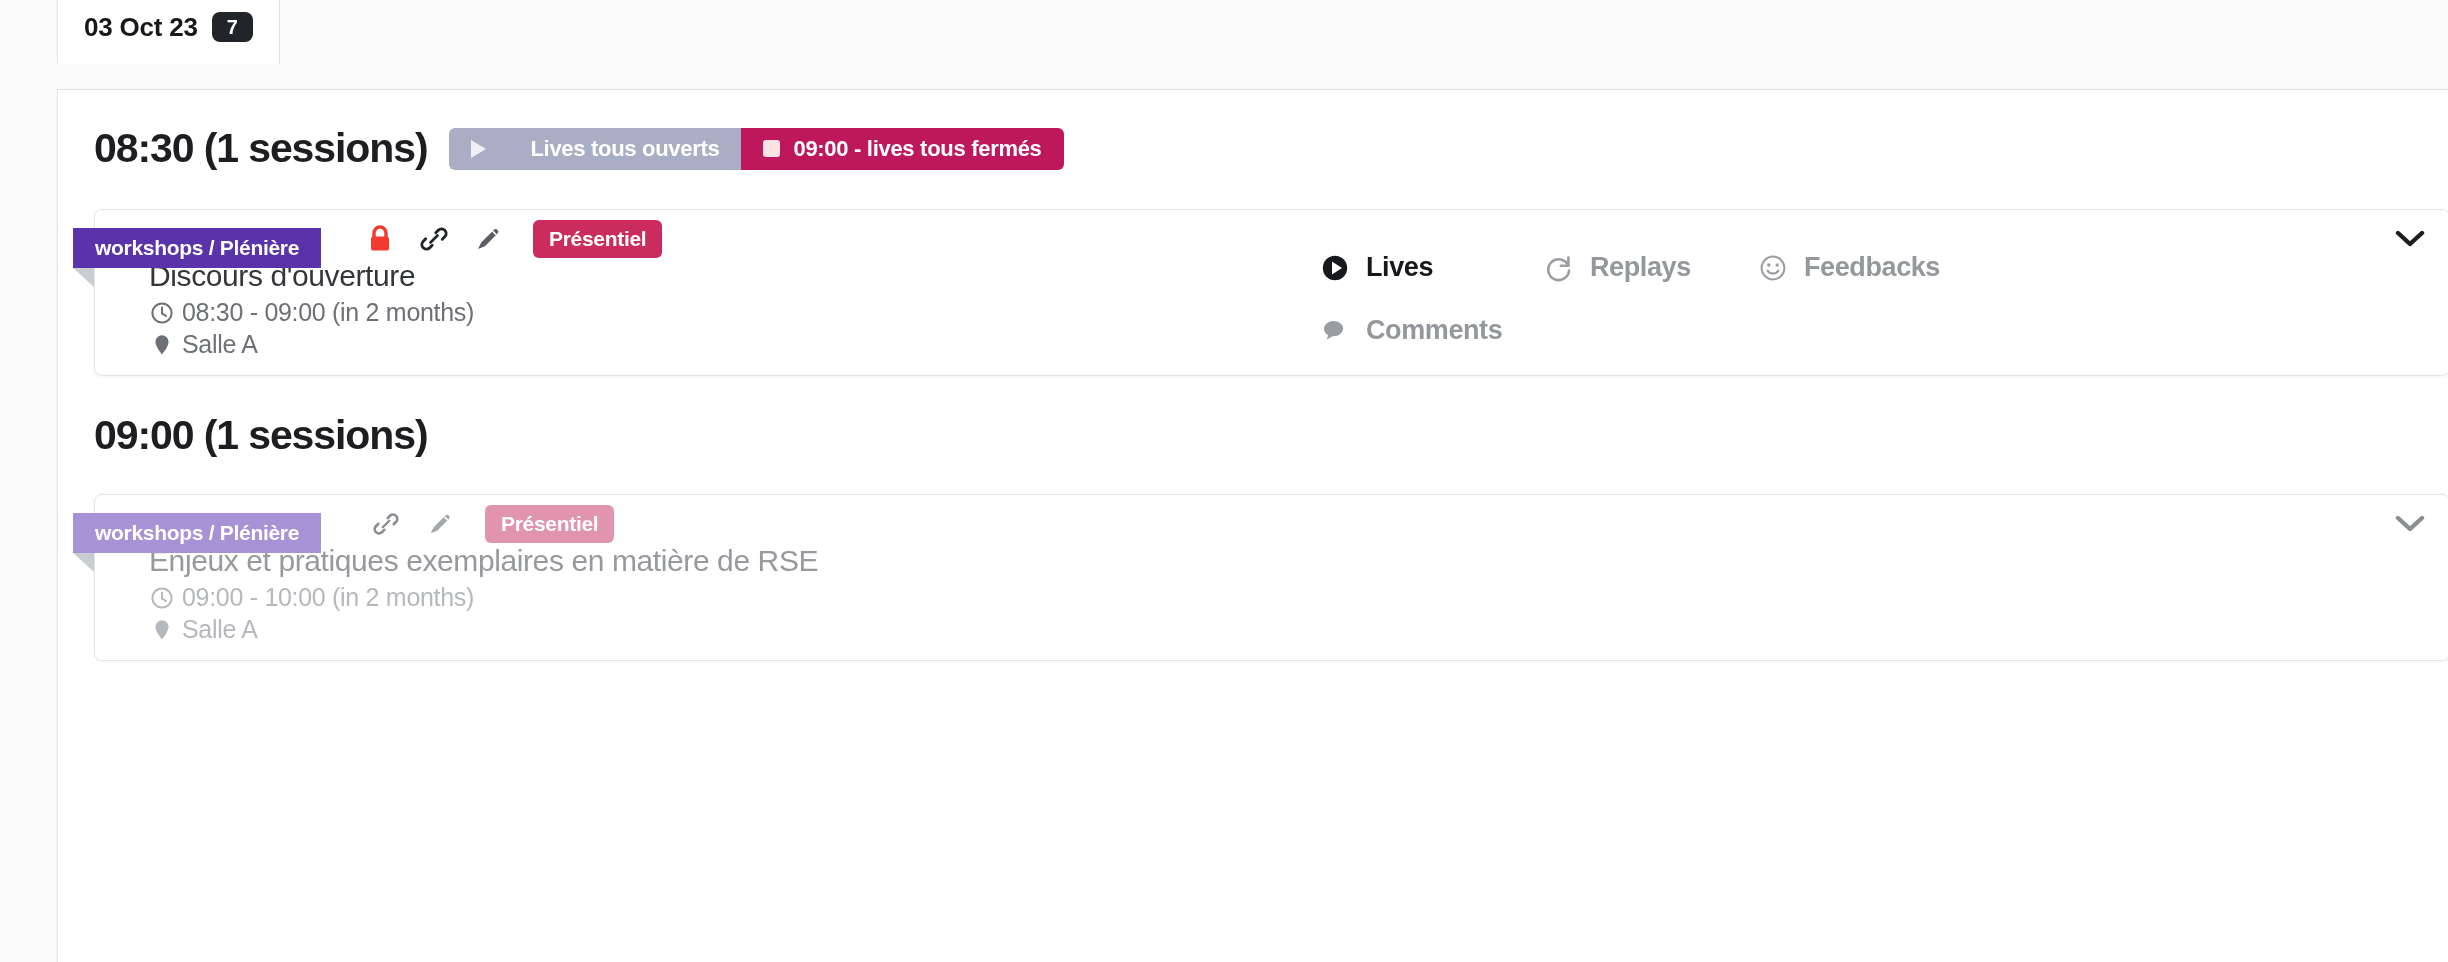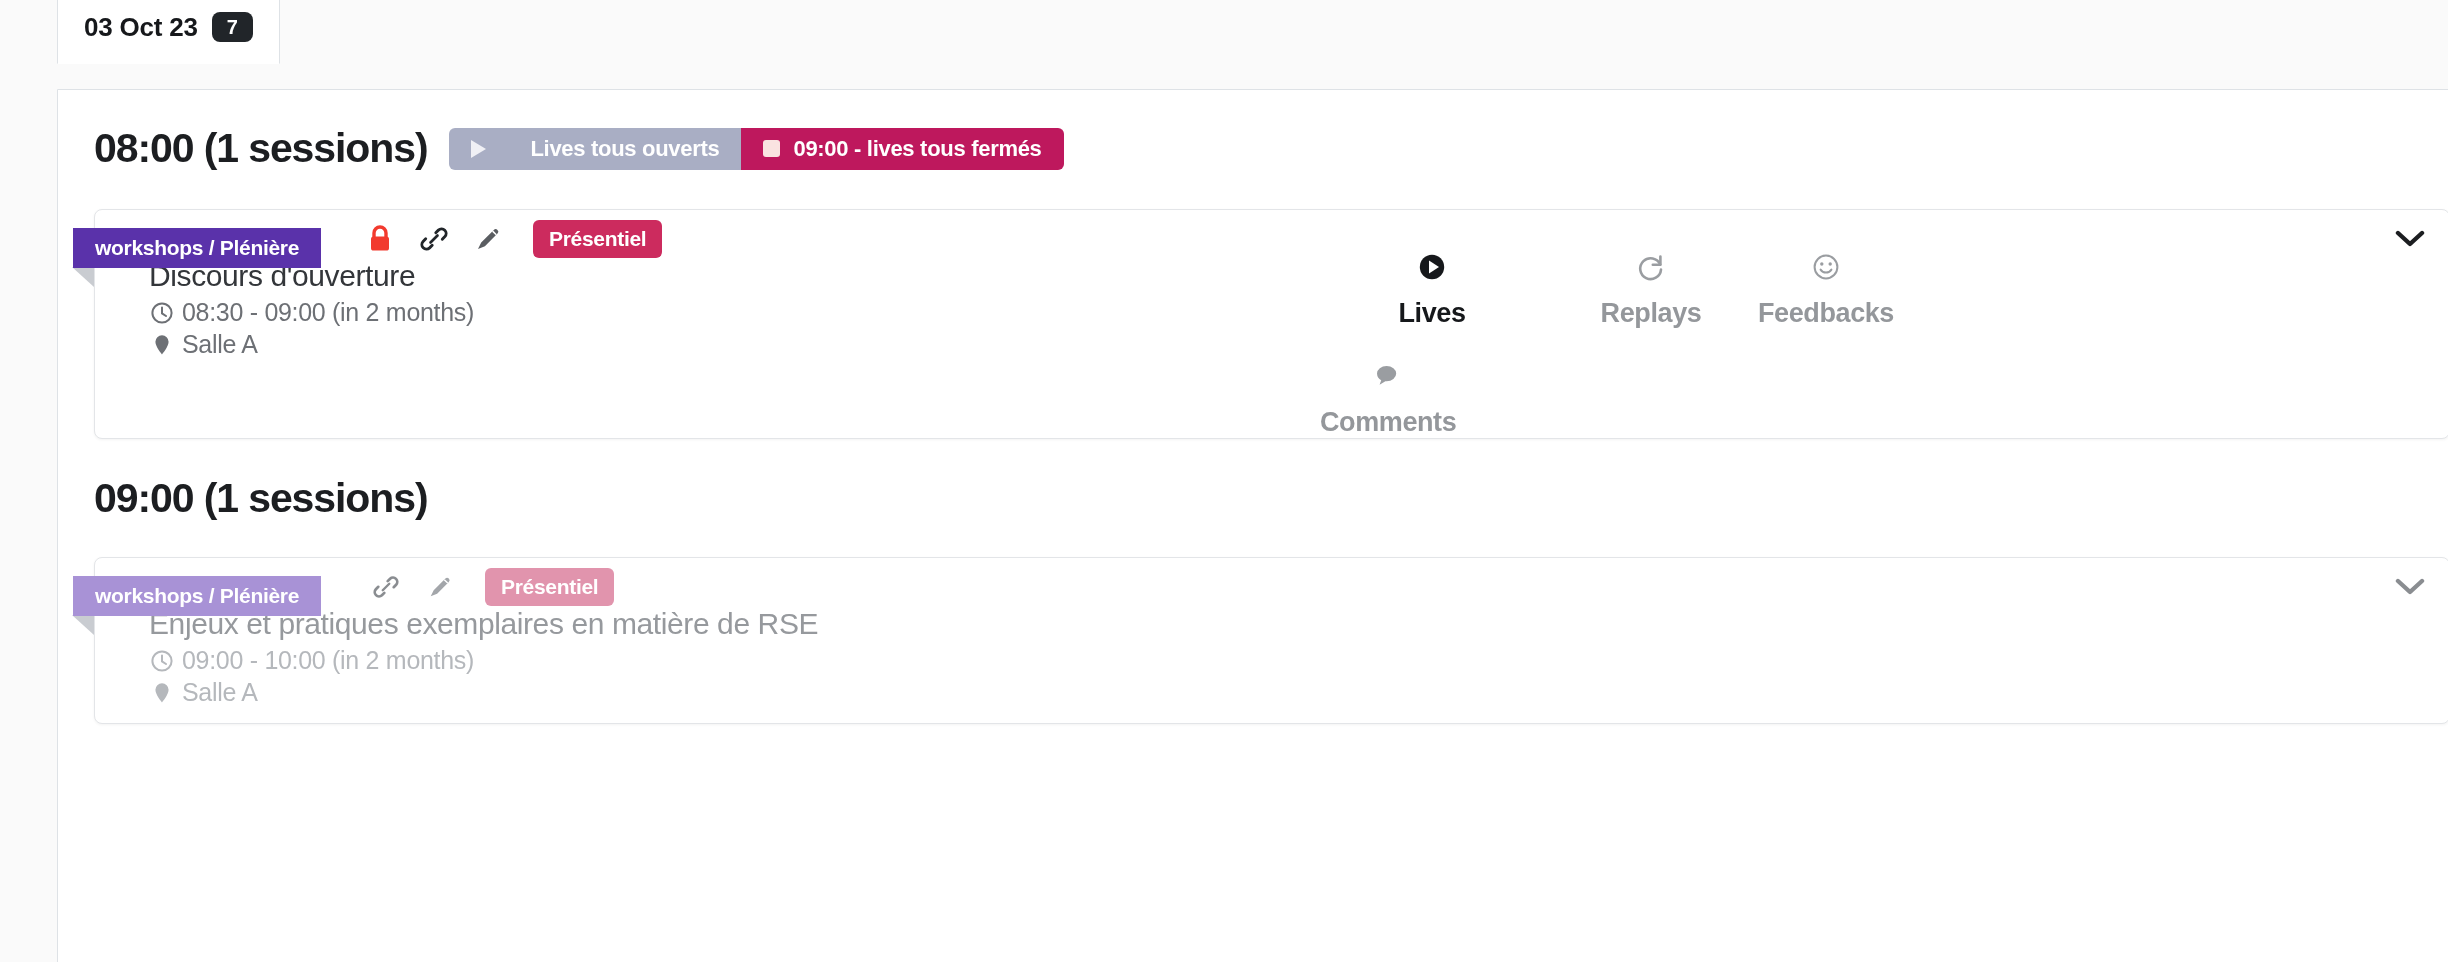--- a/index.html
+++ b/index.html
@@ -252,21 +252,20 @@
   .actions-row {
     display: flex;
     align-items: center;
   }
   .action {
     display: flex;
     align-items: center;
     gap: 16px;
     cursor: pointer;
     white-space: nowrap;
-    flex-direction: column;
   }
   .action-label {
     font-size: 27px;
     letter-spacing: -0.4px;
     color: #94979b;
     font-weight: bold;
   }
   .action.active .action-label { color: #16181b; }
   .actions-row2 { display: flex; margin-top: 32px; }
 
@@ -282,21 +281,21 @@
       <span class="tab-label">03 Oct 23</span>
       <span class="tab-count">7</span>
     </div>
   </div>
 
   <div class="panel">
     <div class="panel-inner">
 
       <div style="padding-top:35px;">
         <div class="group-header">
-          <div class="group-time">08:00 (1 sessions)</div>
+          <div class="group-time">08:30 (1 sessions)</div>
           <div class="live-switch">
             <button class="live-btn open">
               <span class="tri-icon"></span>
               <span>Lives tous ouverts</span>
             </button>
             <button class="live-btn close">
               <span class="sq-icon"></span>
               <span>09:00 - lives tous fermés</span>
             </button>
           </div>

